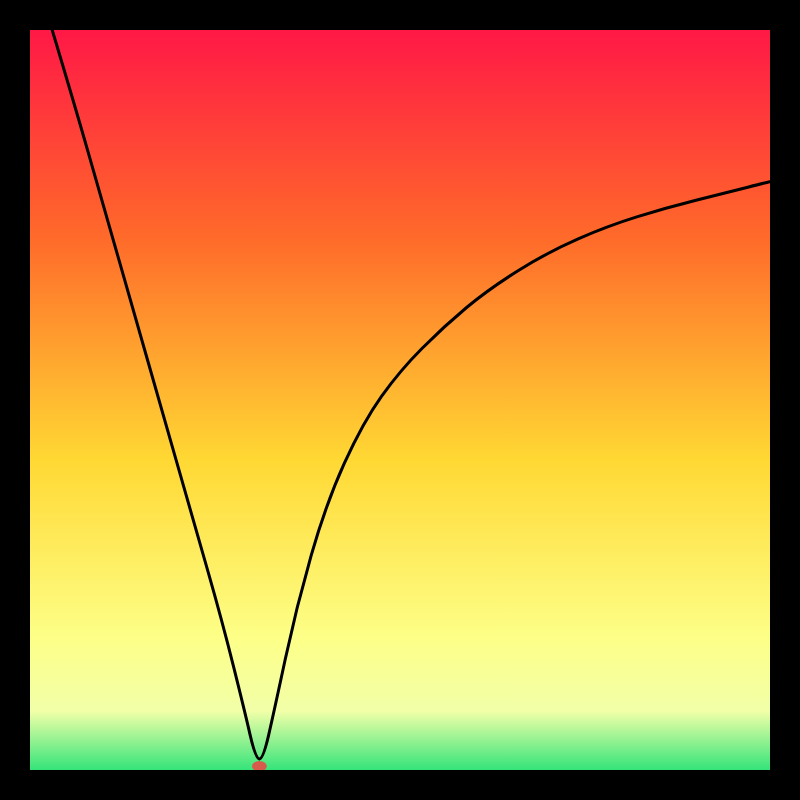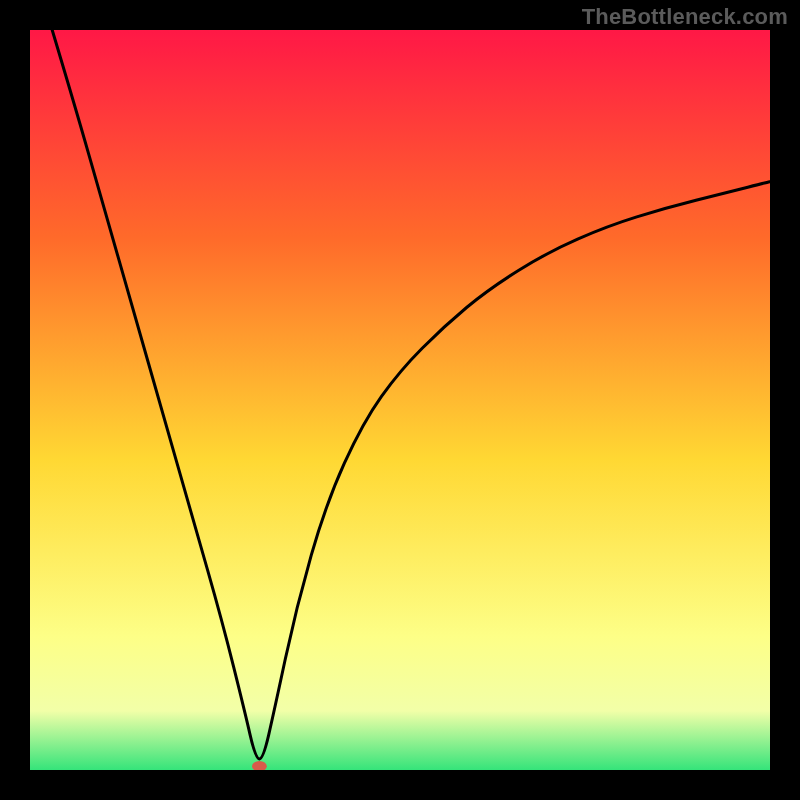--- a/index.html
+++ b/index.html
@@ -54,14 +54,13 @@
           <stop id="g3" offset="82%" stop-color="#fdff87"></stop>
           <stop id="g4" offset="92%" stop-color="#f2ffa8"></stop>
           <stop id="g5" offset="100%" stop-color="#35e47a"></stop>
         </linearGradient>
       </defs>
       <rect x="0" y="0" width="740" height="740" fill="url(#bg-grad)"></rect>
       <path id="curve-path" fill="none" stroke="#000000" stroke-width="3" stroke-linejoin="round" stroke-linecap="round" d="M 22.2 0.0 Q 44.4 74.0 59.2 125.8 Q 74.0 177.6 88.8 229.4 Q 103.6 281.2 118.4 333.0 Q 133.2 384.8 148.0 436.6 Q 162.8 488.4 177.6 540.2 Q 192.4 592.0 203.5 636.4 Q 214.6 680.8 220.1 704.8 Q 225.7 728.9 229.4 728.9 Q 233.1 728.9 238.7 704.8 Q 244.2 680.8 255.3 629.0 Q 266.4 577.2 281.2 525.4 Q 296.0 473.6 314.5 432.9 Q 333.0 392.2 351.5 366.3 Q 370.0 340.4 392.2 318.2 Q 414.4 296.0 436.6 277.5 Q 458.8 259.0 488.4 240.5 Q 518.0 222.0 547.6 209.1 Q 577.2 196.1 606.8 186.9 Q 636.4 177.6 666.0 170.2 Q 695.6 162.8 717.8 157.2 T 740.0 151.7"></path>
       <ellipse id="min-marker" fill="#d85a4a" cx="229.4" cy="736.3" rx="7.4" ry="5.2"></ellipse>
     </svg>
   </div>
-  <div class="watermark">TheBottleneck.com</div>
 </div>
 
 </body></html>

